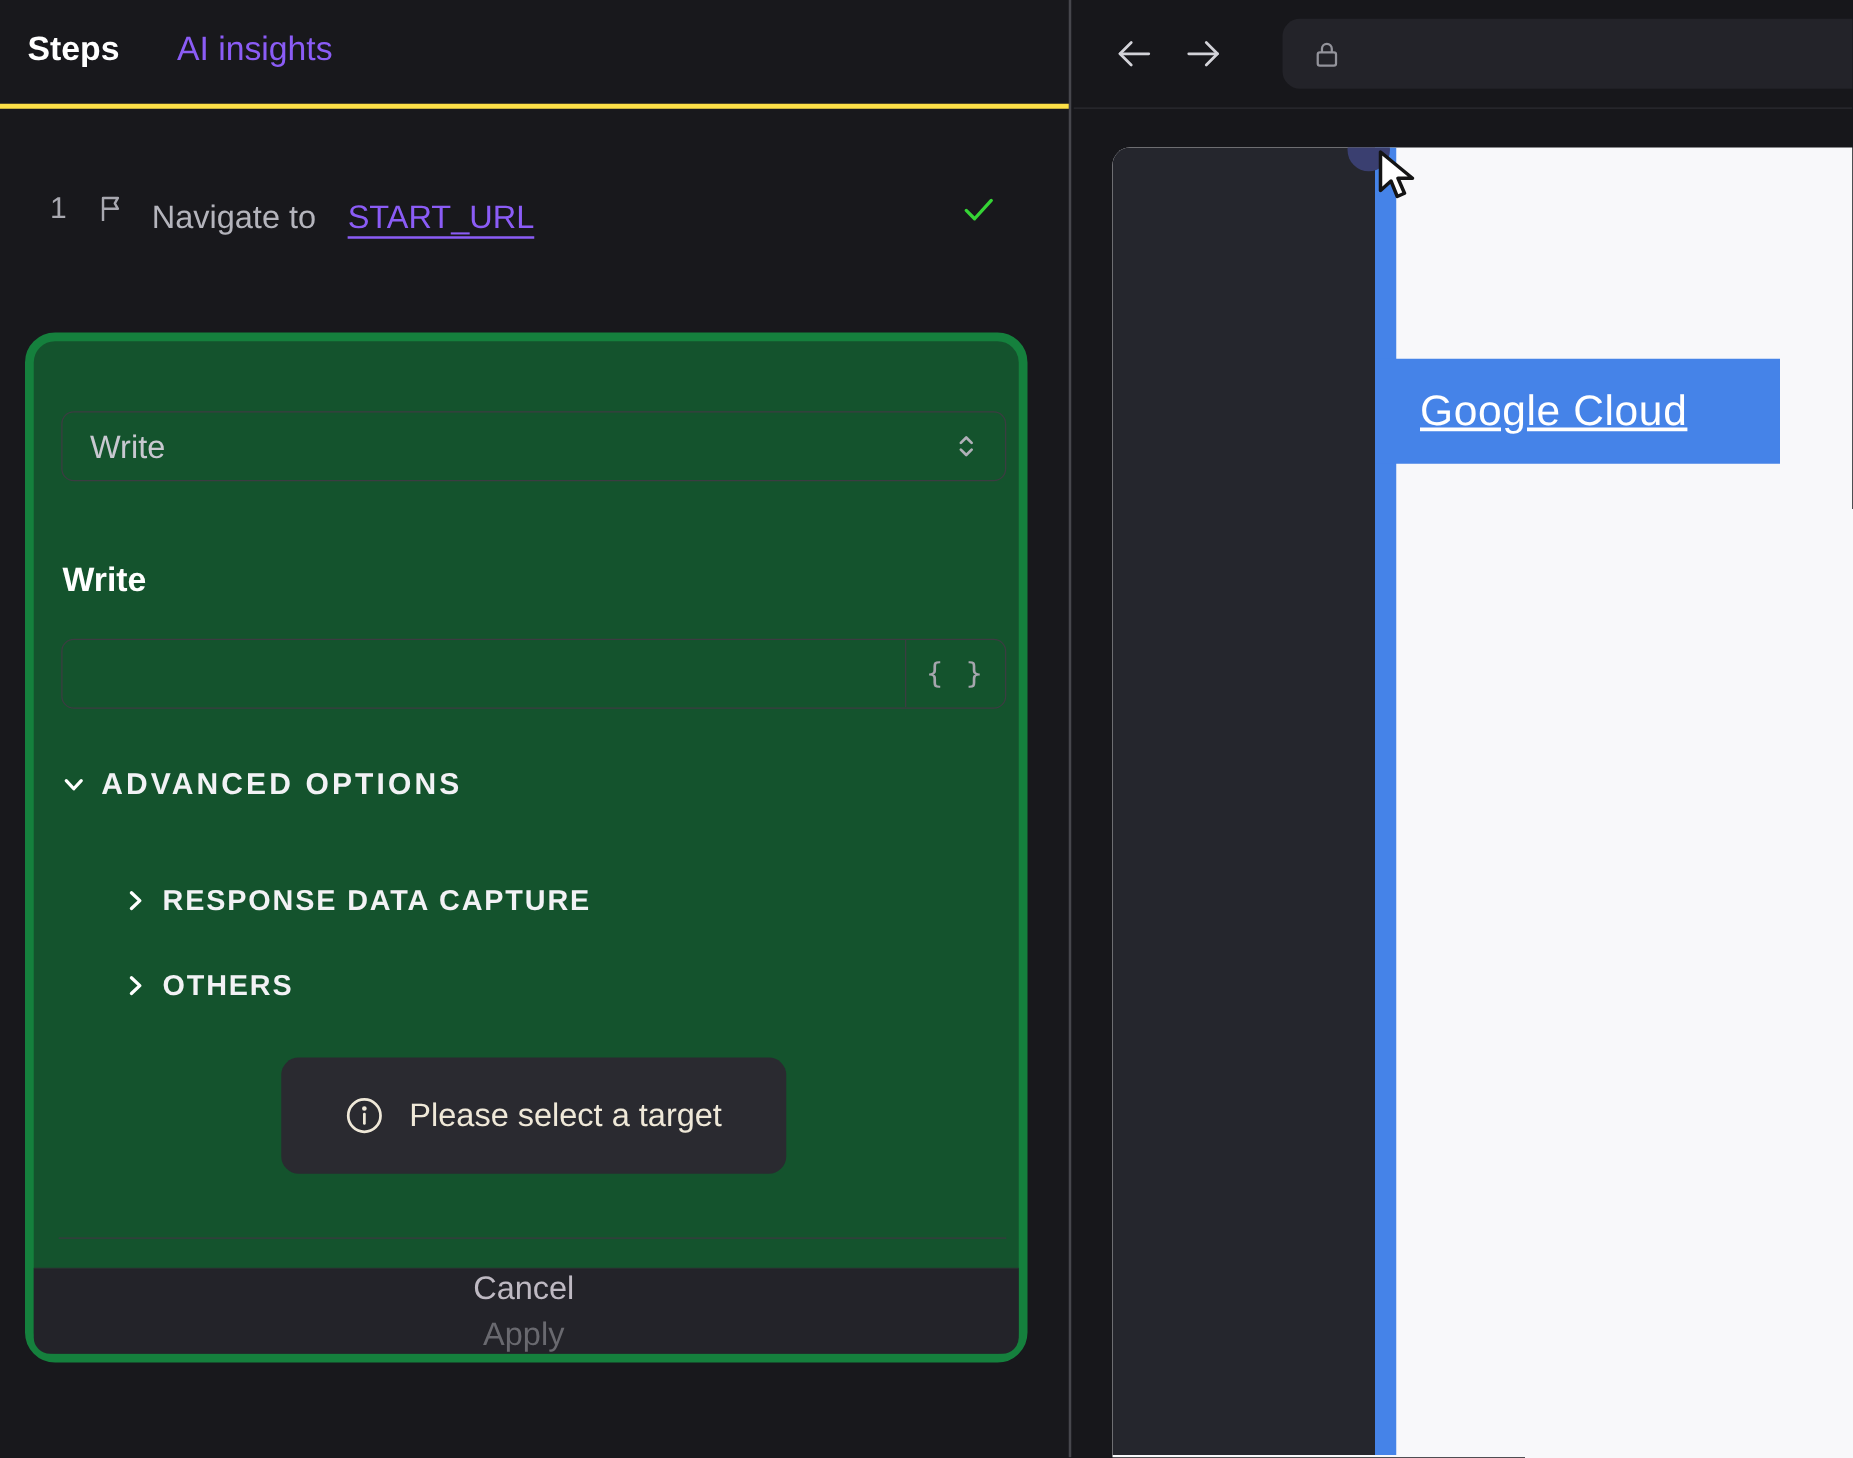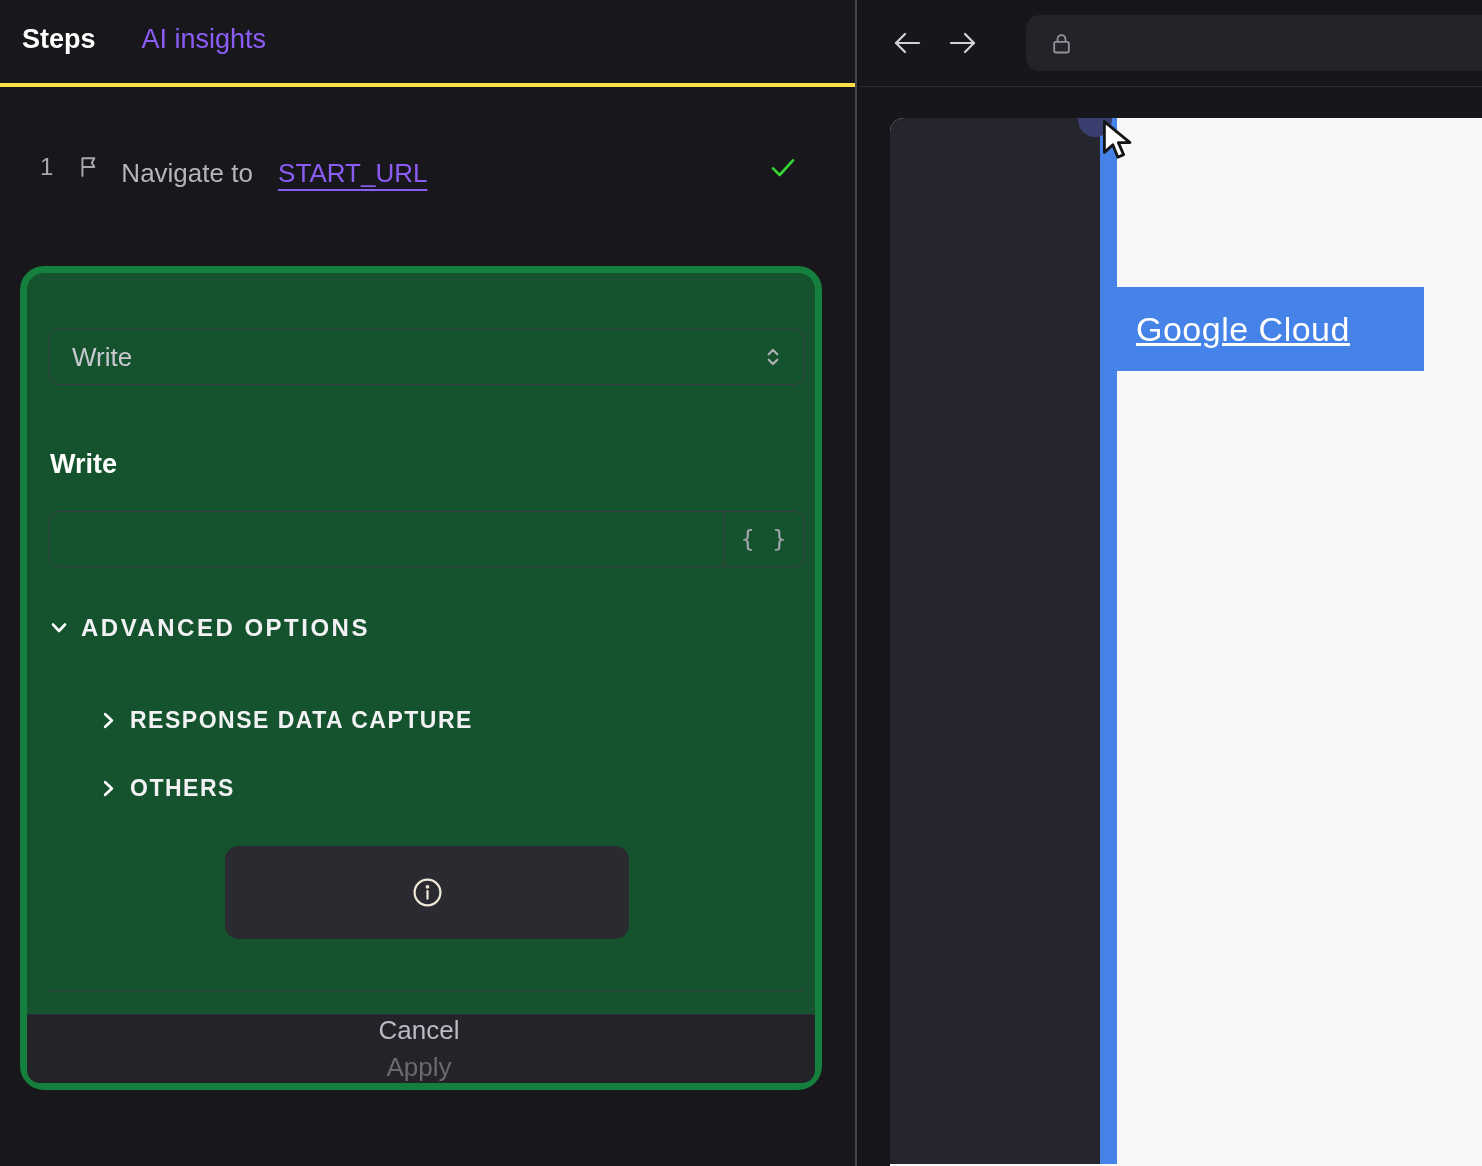--- a/index.html
+++ b/index.html
@@ -233,20 +233,21 @@
       </div>
 
       <div class="hint-pill">
         <span class="info-icon">
           <svg width="31" height="31" viewBox="0 0 24 24" fill="none" stroke="currentColor" stroke-width="1.7" stroke-linecap="round">
             <circle cx="12" cy="12" r="10"></circle>
             <line x1="12" y1="11" x2="12" y2="16.8"></line>
             <circle cx="12" cy="7.6" r="0.6" fill="currentColor"></circle>
           </svg>
         </span>
+        <span class="hint-text">Please select a target</span>
       </div>
 
       <div class="card-divider"></div>
 
       <div class="card-footer">
         <button class="cancel-btn">Cancel</button>
         <button class="apply-btn">Apply</button>
       </div>
     </div>
   </div>

